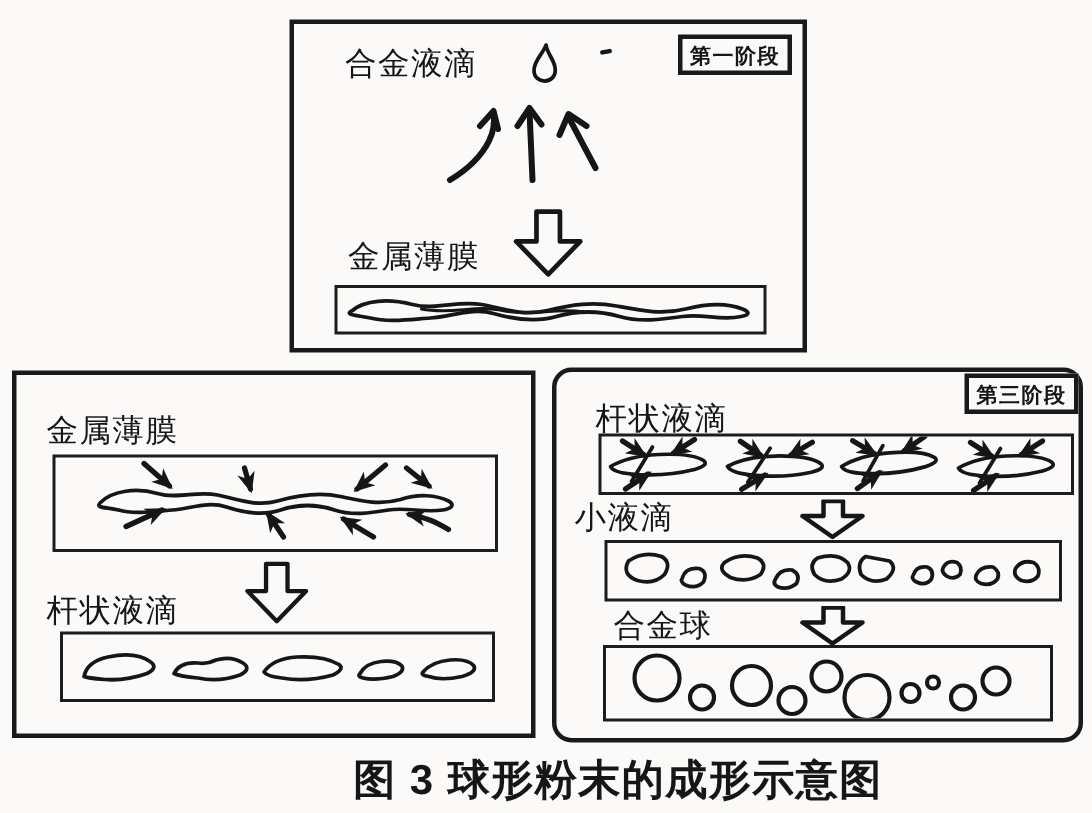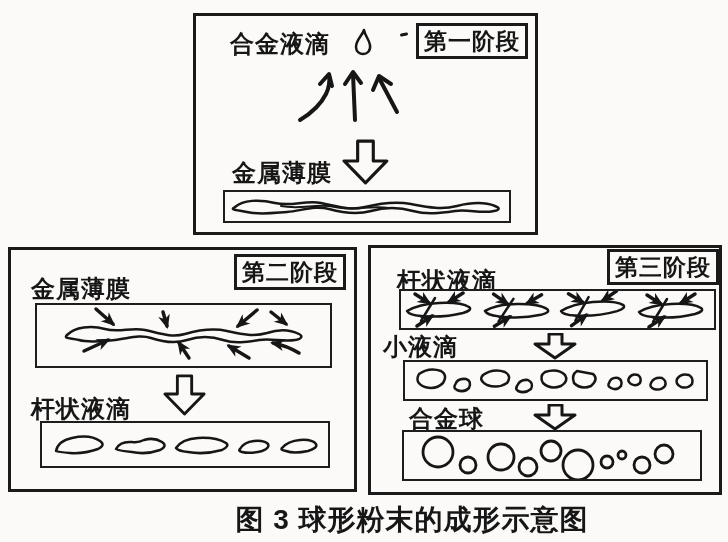--- a/index.html
+++ b/index.html
@@ -4,25 +4,25 @@
 <style>
   html,body{margin:0;padding:0;}
   .page{
     position:relative;width:728px;height:542px;background:#fbfaf8;
     font-family:"Liberation Sans","DejaVu Sans",sans-serif;color:#161616;
     overflow:hidden;
   }
   .panel{position:absolute;border:3px solid #1a1a1a;background:#fbfaf8;box-sizing:border-box;}
   .badge{
     position:absolute;border:3px solid #1a1a1a;background:#fbfaf8;
-    font-weight:700;font-size:23px;line-height:1;padding:4px 5px 3px;
+    font-weight:700;font-size:14px;line-height:1;padding:4px 5px 3px;
     letter-spacing:1px;white-space:nowrap;box-sizing:border-box;
   }
   .lbl{
-    position:absolute;font-weight:700;font-size:24px;line-height:1.1;
+    position:absolute;font-weight:400;font-size:21px;line-height:1.1;
     letter-spacing:1px;white-space:nowrap;
   }
   .ibox{position:absolute;border:2px solid #1d1d1d;background:#fbfaf8;box-sizing:border-box;}
   .ibox svg{display:block;width:100%;height:100%;}
   .shape{position:absolute;}
   .dash{position:absolute;width:8px;height:3px;background:#161616;transform:rotate(-10deg);border-radius:2px;}
   .caption{
     position:absolute;left:0;top:501px;width:100%;text-align:center;
     font-weight:700;font-size:28px;letter-spacing:1px;margin-left:48px;
   }
@@ -70,21 +70,20 @@
           C156,11 170,9 186,12 C202,15 216,18 232,14 C248,10 260,10 270,14
           C275,16 275,18 269,19 C256,22 244,17 230,19 C216,21 202,23 188,19
           C174,15 160,15 146,19 C132,23 118,21 104,17 C90,13 76,19 62,20
           C48,21 34,23 22,20 C12,18 4,18 10,15 Z"></path>
         <path class="ln2" d="M56,14 C76,18 92,11 110,15 C128,19 146,13 164,16"></path>
       </svg>
     </div>
   </section>
 
   <section class="panel" style="left:8px;top:247px;width:349px;height:245px;">
-    <div class="badge" style="right:8px;top:4px;">第二阶段</div>
 
     <span class="lbl" style="left:20px;top:26px;">金属薄膜</span>
 
     <div class="ibox" style="left:24px;top:53px;width:297px;height:65px;">
       <svg viewBox="0 0 293 61" preserveAspectRatio="none">
         <defs>
           <marker id="ah" markerUnits="userSpaceOnUse" markerWidth="16" markerHeight="14" refX="12" refY="7" orient="auto">
             <path d="M1,1 L15,7 L1,13 L5,7 Z" fill="#161616"></path>
           </marker>
         </defs>
@@ -115,21 +114,21 @@
       <svg viewBox="0 0 286 43" preserveAspectRatio="none">
         <path class="ln" d="M14,28 Q16,18 30,15 Q48,11 58,18 Q64,22 56,26 Q42,31 28,30 Q16,29 14,28 Z"></path>
         <path class="ln" d="M74,26 Q78,18 90,19 Q96,20 102,17 Q112,14 120,19 Q126,23 118,27 Q104,32 90,29 Q78,28 74,26 Z"></path>
         <path class="ln" d="M134,25 Q140,16 156,15 Q174,14 184,20 Q188,23 180,27 Q162,32 146,29 Q136,28 134,25 Z"></path>
         <path class="ln" d="M198,26 Q202,19 212,18 Q222,17 226,21 Q228,25 220,28 Q208,31 200,29 Q196,28 198,26 Z"></path>
         <path class="ln" d="M240,25 Q246,18 258,17 Q270,16 274,21 Q276,25 266,28 Q252,31 244,28 Q238,27 240,25 Z"></path>
       </svg>
     </div>
   </section>
 
-  <section class="panel" style="left:368px;top:245px;width:354px;height:250px;">
+  <section class="panel" style="left:368px;top:245px;width:354px;height:250px;border-radius:13px;">
     <div class="badge" style="right:0px;top:1px;">第三阶段</div>
 
     <span class="lbl" style="left:26px;top:20px;">杆状液滴</span>
 
     <div class="ibox" style="left:28px;top:41px;width:317px;height:41px;">
       <svg viewBox="0 0 313 37" preserveAspectRatio="none">
         <defs>
           <marker id="ah2" markerUnits="userSpaceOnUse" markerWidth="16" markerHeight="14" refX="12" refY="7" orient="auto">
             <path d="M1,1 L15,7 L1,13 L5,7 Z" fill="#161616"></path>
           </marker>

